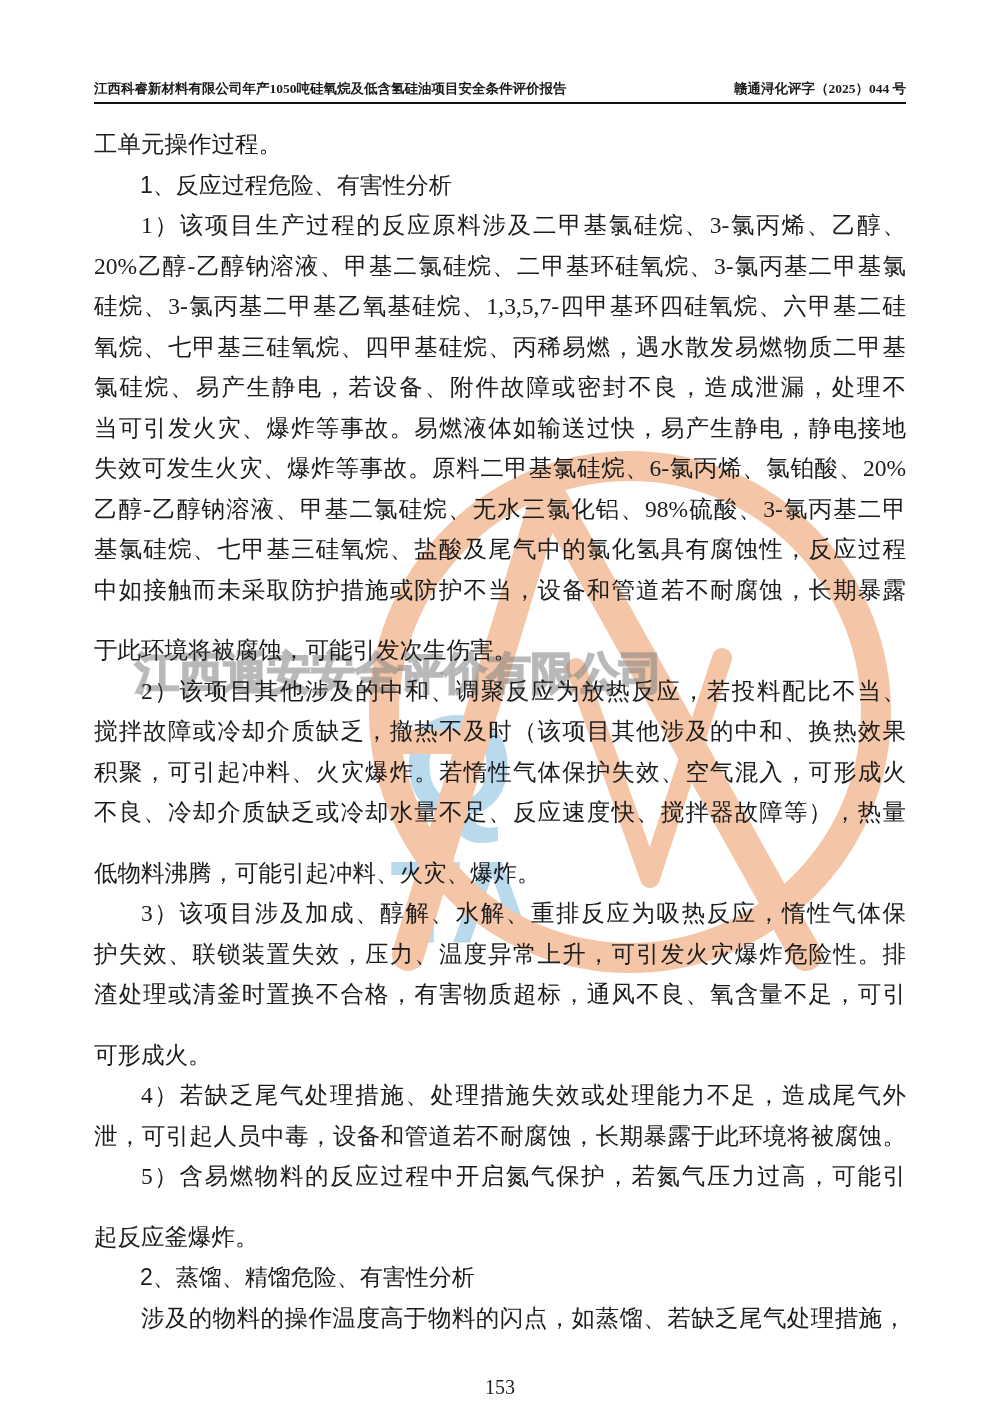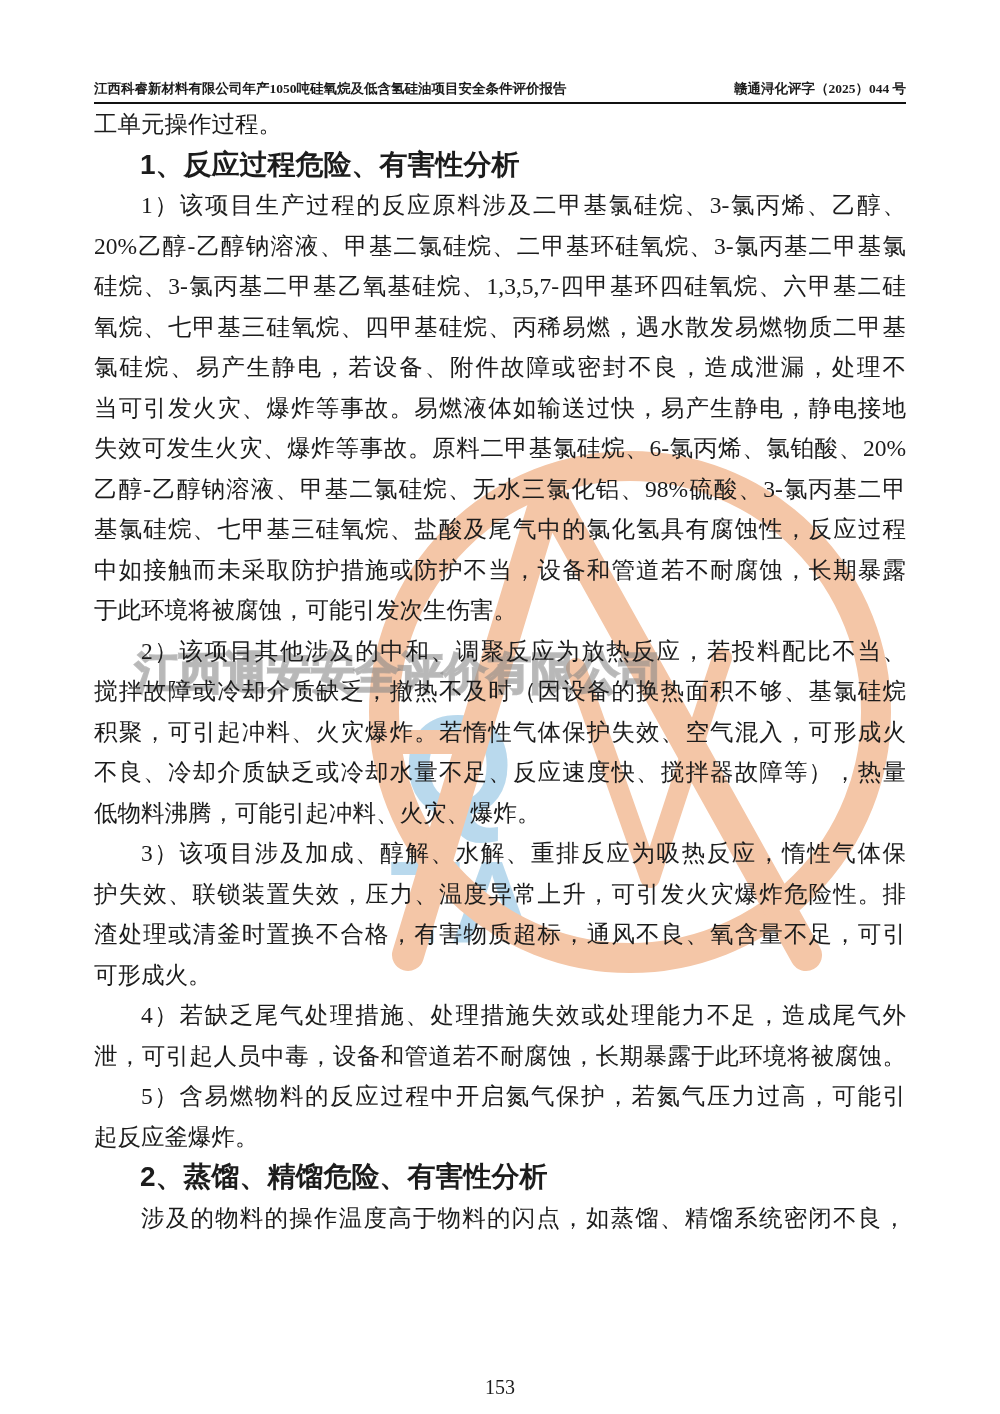--- a/index.html
+++ b/index.html
@@ -47,26 +47,26 @@
   
   .content {
     position: absolute; left: 94px; top: 104px; width: 812px; z-index: 1;
     font-size: 23.5px;
   }
   .line {
     height: 40.5px; line-height: 40.5px;
     text-align: justify; text-align-last: justify;
     white-space: nowrap;
   }
-  .line.end { text-align-last: left; }
+  .line.end { text-align-last: left; margin-top: 20px; }
   .line.indent { text-indent: 47px; }
   .line.heading {
     font-family: "Liberation Sans", "DejaVu Sans", sans-serif;
-    font-weight: bold; text-align-last: left; text-indent: 46px;
-    font-size: 28px;
+    font-weight: normal; text-align-last: left; text-indent: 46px;
+    font-size: 23px;
   }
 
   
   .footer {
     position: absolute; left: 0; top: 1376px; width: 100%; z-index: 1;
     text-align: center; font-size: 20px;
   }
 </style>
 </head>
 <body>
@@ -98,33 +98,33 @@
       <div class="line">硅烷、3-氯丙基二甲基乙氧基硅烷、1,3,5,7-四甲基环四硅氧烷、六甲基二硅</div>
       <div class="line">氧烷、七甲基三硅氧烷、四甲基硅烷、丙稀易燃，遇水散发易燃物质二甲基</div>
       <div class="line">氯硅烷、易产生静电，若设备、附件故障或密封不良，造成泄漏，处理不</div>
       <div class="line">当可引发火灾、爆炸等事故。易燃液体如输送过快，易产生静电，静电接地</div>
       <div class="line">失效可发生火灾、爆炸等事故。原料二甲基氯硅烷、6-氯丙烯、氯铂酸、20%</div>
       <div class="line">乙醇-乙醇钠溶液、甲基二氯硅烷、无水三氯化铝、98%硫酸、3-氯丙基二甲</div>
       <div class="line">基氯硅烷、七甲基三硅氧烷、盐酸及尾气中的氯化氢具有腐蚀性，反应过程</div>
       <div class="line">中如接触而未采取防护措施或防护不当，设备和管道若不耐腐蚀，长期暴露</div>
       <div class="line end">于此环境将被腐蚀，可能引发次生伤害。</div>
       <div class="line indent">2）该项目其他涉及的中和、调聚反应为放热反应，若投料配比不当、</div>
-      <div class="line">搅拌故障或冷却介质缺乏，撤热不及时（因设备的换热面积不够、基氯硅烷</div>
+      <div class="line">搅拌故障或冷却介质缺乏，撤热不及时（该项目其他涉及的中和、换热效果</div>
       <div class="line">积聚，可引起冲料、火灾爆炸。若惰性气体保护失效、空气混入，可形成火</div>
       <div class="line">不良、冷却介质缺乏或冷却水量不足、反应速度快、搅拌器故障等），热量</div>
       <div class="line end">低物料沸腾，可能引起冲料、火灾、爆炸。</div>
       <div class="line indent">3）该项目涉及加成、醇解、水解、重排反应为吸热反应，惰性气体保</div>
       <div class="line">护失效、联锁装置失效，压力、温度异常上升，可引发火灾爆炸危险性。排</div>
       <div class="line">渣处理或清釜时置换不合格，有害物质超标，通风不良、氧含量不足，可引</div>
       <div class="line end">可形成火。</div>
       <div class="line indent">4）若缺乏尾气处理措施、处理措施失效或处理能力不足，造成尾气外</div>
       <div class="line">泄，可引起人员中毒，设备和管道若不耐腐蚀，长期暴露于此环境将被腐蚀。</div>
       <div class="line indent">5）含易燃物料的反应过程中开启氮气保护，若氮气压力过高，可能引</div>
       <div class="line end">起反应釜爆炸。</div>
       <div class="line heading">2、蒸馏、精馏危险、有害性分析</div>
-      <div class="line indent">涉及的物料的操作温度高于物料的闪点，如蒸馏、精馏系统密闭不良，</div>
+      <div class="line indent">涉及的物料的操作温度高于物料的闪点，如蒸馏、若缺乏尾气处理措施，</div>
     </div>
 
   <div class="footer">
     <span>153</span>
   </div>
 
 </div>
 
 </body></html>

